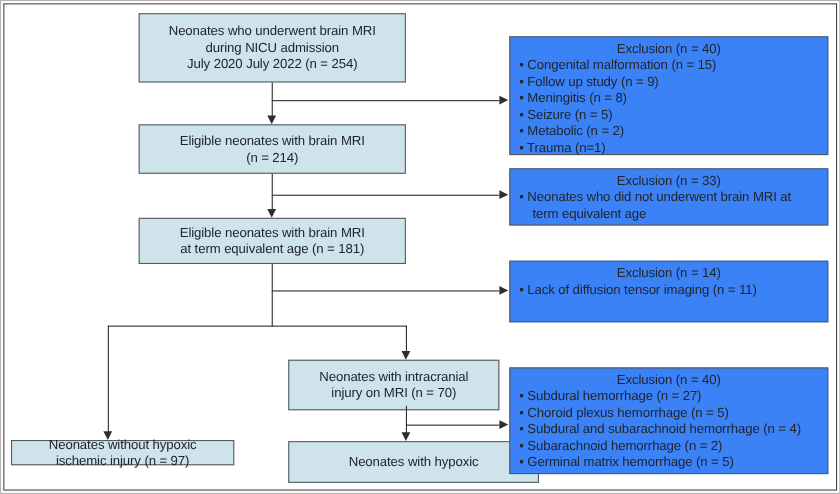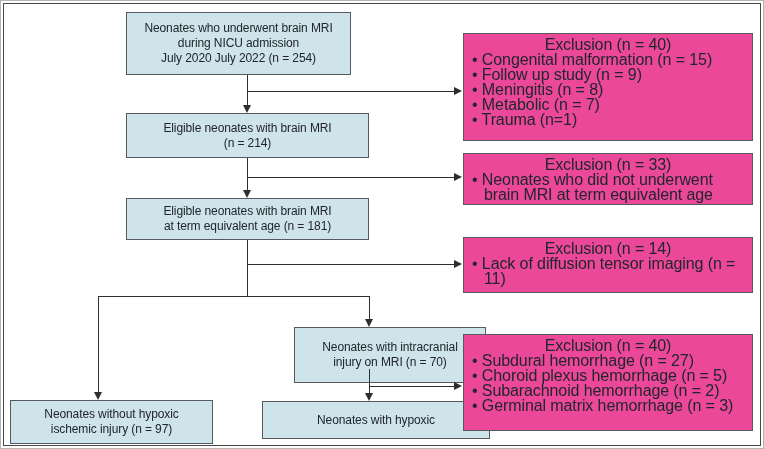--- a/index.html
+++ b/index.html
@@ -22,24 +22,24 @@
     background:#cfe4ea;
     border:1px solid #555a5f;
     box-sizing:border-box;
     display:flex;flex-direction:column;justify-content:center;align-items:center;
     text-align:center;
     font-size:12px;line-height:15px;
     letter-spacing:-0.1px;
   }
   .excl{
     position:absolute;
-    background:#ec4899;
+    background:#3b82f6;
     border:1px solid #555a5f;
     box-sizing:border-box;
-    font-size:16px;line-height:15px;
+    font-size:12px;line-height:15px;
     letter-spacing:-0.1px;
     padding:3px 8px 2px 8px;
   }
   .excl-title{text-align:center;}
   .excl-item{
     padding-left:12px;
     text-indent:-12px;
   }
   .excl-item::before{content:"• ";}
   .hline,.vline{position:absolute;background:#2e2e2e;}
@@ -57,75 +57,77 @@
     border-bottom:4px solid transparent;
     border-left:8px solid #2e2e2e;
   }
 </style>
 </head>
 <body>
 
 <div class="canvas">
   <div class="frame"></div>
 
-  <div class="node" style="left:125px;top:11px;width:225px;height:63px;">
+  <div class="node" style="left:125px;top:11px;width:243px;height:63px;">
     <div>Neonates who underwent brain MRI</div>
     <div>during NICU admission</div>
     <div>July 2020 July 2022 (n = 254)</div>
   </div>
 
   <div class="node" style="left:125px;top:112px;width:243px;height:45px;">
     <div>Eligible neonates with brain MRI</div>
     <div>(n = 214)</div>
   </div>
 
   <div class="node" style="left:125px;top:197px;width:243px;height:42px;">
     <div>Eligible neonates with brain MRI</div>
     <div>at term equivalent age (n = 181)</div>
   </div>
 
-  <div class="node" style="left:261px;top:326px;width:192px;height:56px;margin-left:32px;">
+  <div class="node" style="left:261px;top:326px;width:192px;height:46px;">
     <div>Neonates with intracranial</div>
     <div>injury on MRI (n = 70)</div>
   </div>
 
-  <div class="node" style="left:9px;top:399px;width:203px;height:44px;">
+  <div class="node" style="left:9px;top:399px;width:203px;height:23px;">
     <div>Neonates without hypoxic</div>
     <div>ischemic injury (n = 97)</div>
   </div>
 
   <div class="node" style="left:261px;top:400px;width:228px;height:38px;">
     <div>Neonates with hypoxic</div>
   </div>
 
   <div class="excl" style="left:462px;top:32px;width:290px;height:108px;">
     <div class="excl-title">Exclusion (n = 40)</div>
     <div class="excl-item">Congenital malformation (n = 15)</div>
     <div class="excl-item">Follow up study (n = 9)</div>
     <div class="excl-item">Meningitis (n = 8)</div>
-    <div class="excl-item">Metabolic (n = 7)</div>
+    <div class="excl-item">Seizure (n = 5)</div>
+    <div class="excl-item">Metabolic (n = 2)</div>
     <div class="excl-item">Trauma (n=1)</div>
   </div>
 
   <div class="excl" style="left:462px;top:152px;width:290px;height:52px;">
     <div class="excl-title">Exclusion (n = 33)</div>
     <div class="excl-item">Neonates who did not underwent brain MRI at term equivalent age</div>
   </div>
 
   <div class="excl" style="left:462px;top:236px;width:290px;height:56px;">
     <div class="excl-title">Exclusion (n = 14)</div>
     <div class="excl-item">Lack of diffusion tensor imaging (n = 11)</div>
   </div>
 
   <div class="excl" style="left:462px;top:333px;width:290px;height:97px;">
     <div class="excl-title">Exclusion (n = 40)</div>
     <div class="excl-item">Subdural hemorrhage (n = 27)</div>
     <div class="excl-item">Choroid plexus hemorrhage (n = 5)</div>
+    <div class="excl-item">Subdural and subarachnoid hemorrhage (n = 4)</div>
     <div class="excl-item">Subarachnoid hemorrhage (n = 2)</div>
-    <div class="excl-item">Germinal matrix hemorrhage (n = 3)</div>
+    <div class="excl-item">Germinal matrix hemorrhage (n = 5)</div>
   </div>
 
   <div class="vline" style="left:246px;top:74px;height:31px;"></div>
   <div class="arrow-down" style="left:242px;top:104px;"></div>
   <div class="hline" style="left:246px;top:90px;width:207px;"></div>
   <div class="arrow-right" style="left:453px;top:86px;"></div>
 
   <div class="vline" style="left:246px;top:157px;height:33px;"></div>
   <div class="arrow-down" style="left:242px;top:189px;"></div>
   <div class="hline" style="left:246px;top:176px;width:207px;"></div>

